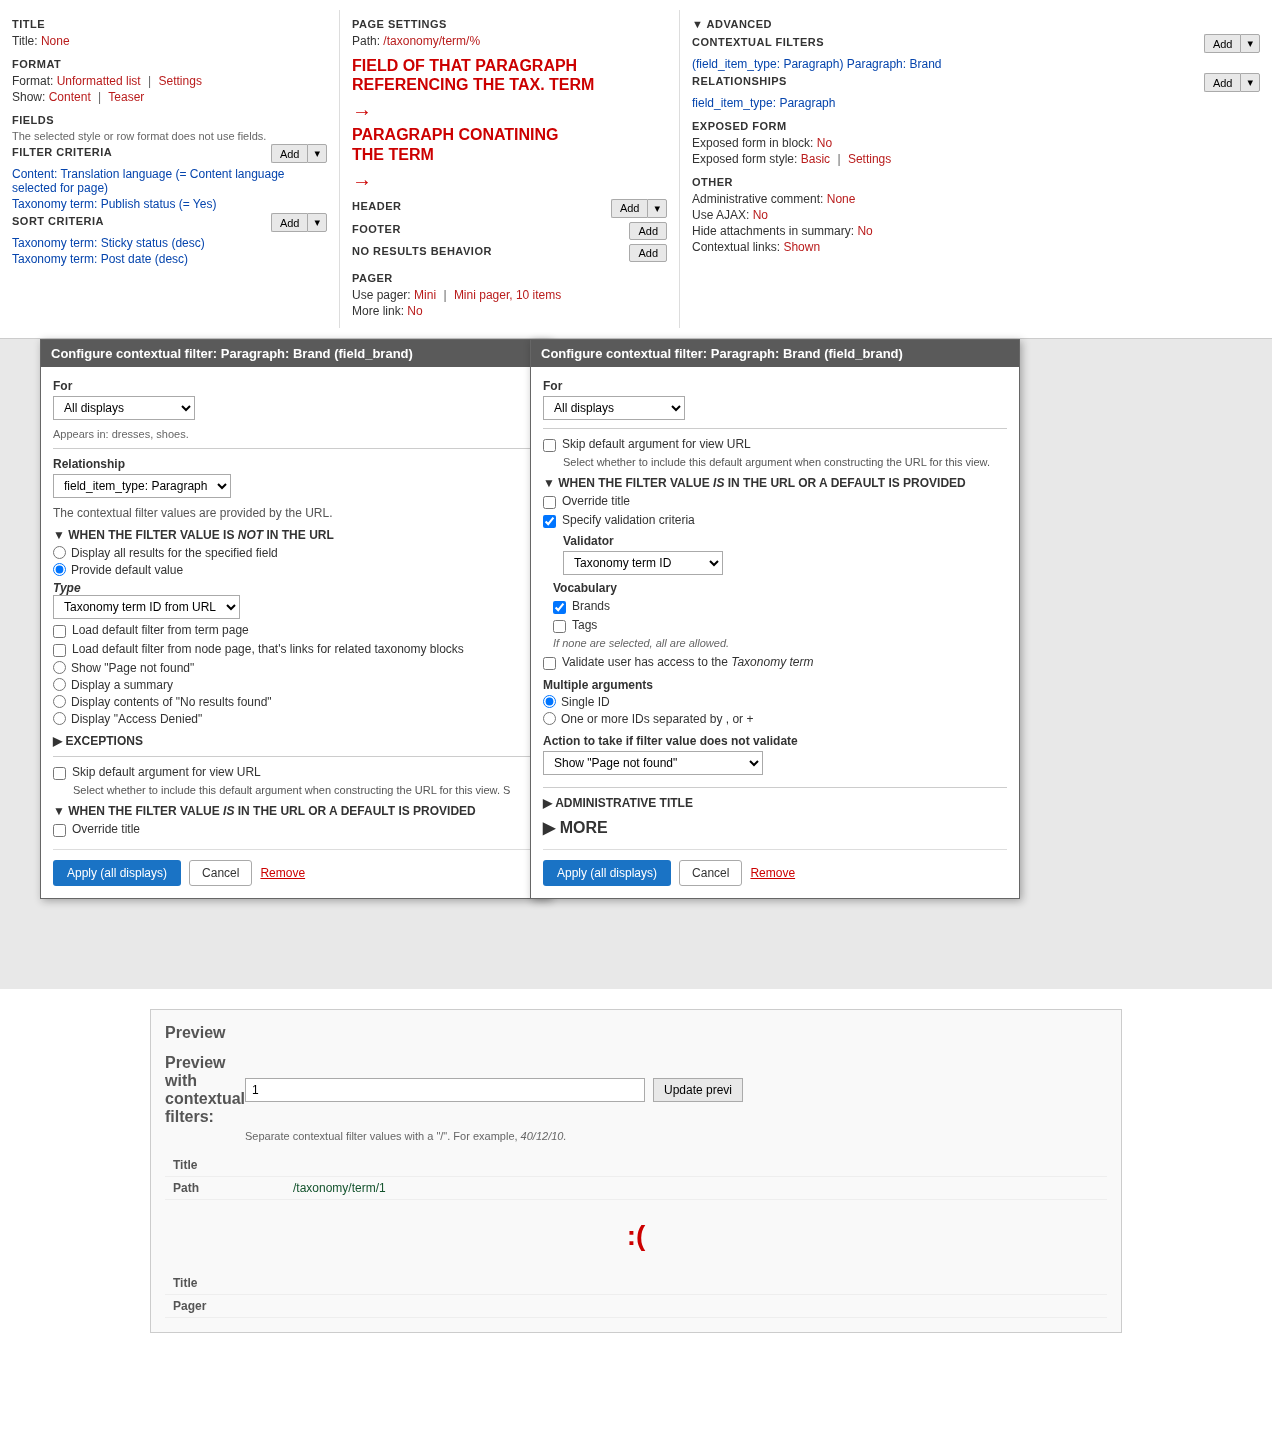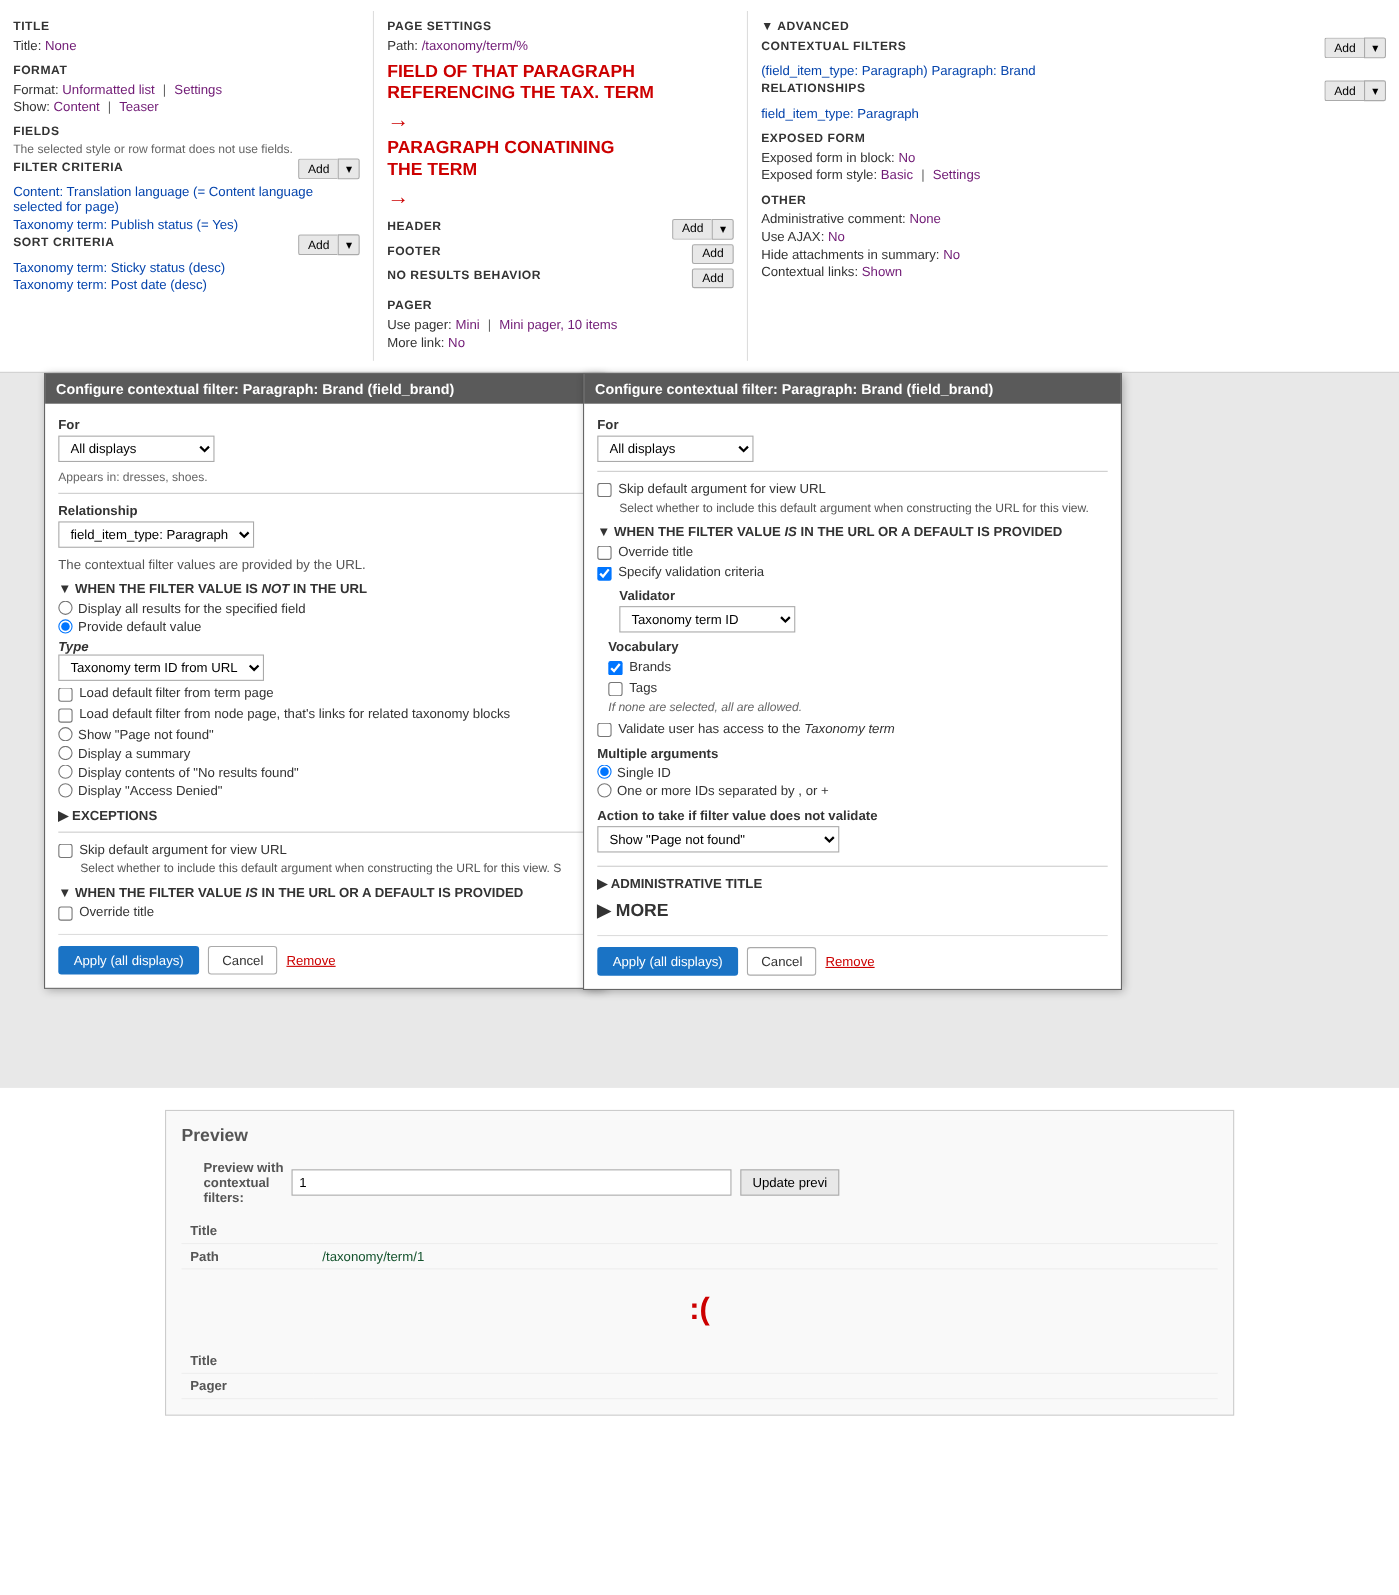--- a/index.html
+++ b/index.html
@@ -19,21 +19,21 @@
       font-weight: bold;
       font-size: 11px;
       text-transform: uppercase;
       letter-spacing: 0.5px;
       margin-bottom: 4px;
       margin-top: 10px;
       color: #333;
     }
     .section-label:first-child { margin-top: 0; }
 
-    .link-blue { color: #701a75; text-decoration: none; }
+    .link-blue { color: #b91c1c; text-decoration: none; }
 
     .add-btn-row {
       display: flex;
       align-items: center;
       justify-content: space-between;
       margin-bottom: 4px;
     }
     .btn-add {
       background: #e8e8e8;
       border: 1px solid #aaa;
@@ -213,24 +213,23 @@
       color: #555;
       margin-bottom: 12px;
     }
     .preview-row {
       display: flex;
       align-items: center;
       margin: 4px 0;
     }
     .preview-label {
       font-weight: bold;
-      font-size: 12px;
+      font-size: 16px;
       width: 80px;
       color: #555;
-      margin-left: 20px;
     }
     .preview-input {
       flex: 1;
       border: 1px solid #aaa;
       padding: 4px 6px;
       font-size: 12px;
       max-width: 400px;
     }
     .preview-hint {
       font-size: 11px;
@@ -694,20 +693,24 @@
 </div>
 
 <div style="padding: 10px 0;">
   <div class="preview-section">
     <div class="preview-title">Preview</div>
 
     <div class="preview-row">
       <label class="preview-label">Preview with contextual filters:</label>
       <input class="preview-input" type="text" value="1" style="">
       <button class="update-btn">Update previ</button>
+    </div>
+    <div class="preview-hint">
+      <span>Separate contextual filter values with a "/". For example, </span>
+      <em>40/12/10.</em>
     </div>
 
     <table class="preview-table">
       <tbody>
           <tr>
         <td class="label-col">Title</td>
         <td class="val"></td>
       </tr>
       <tr>
         <td class="label-col">Path</td>

